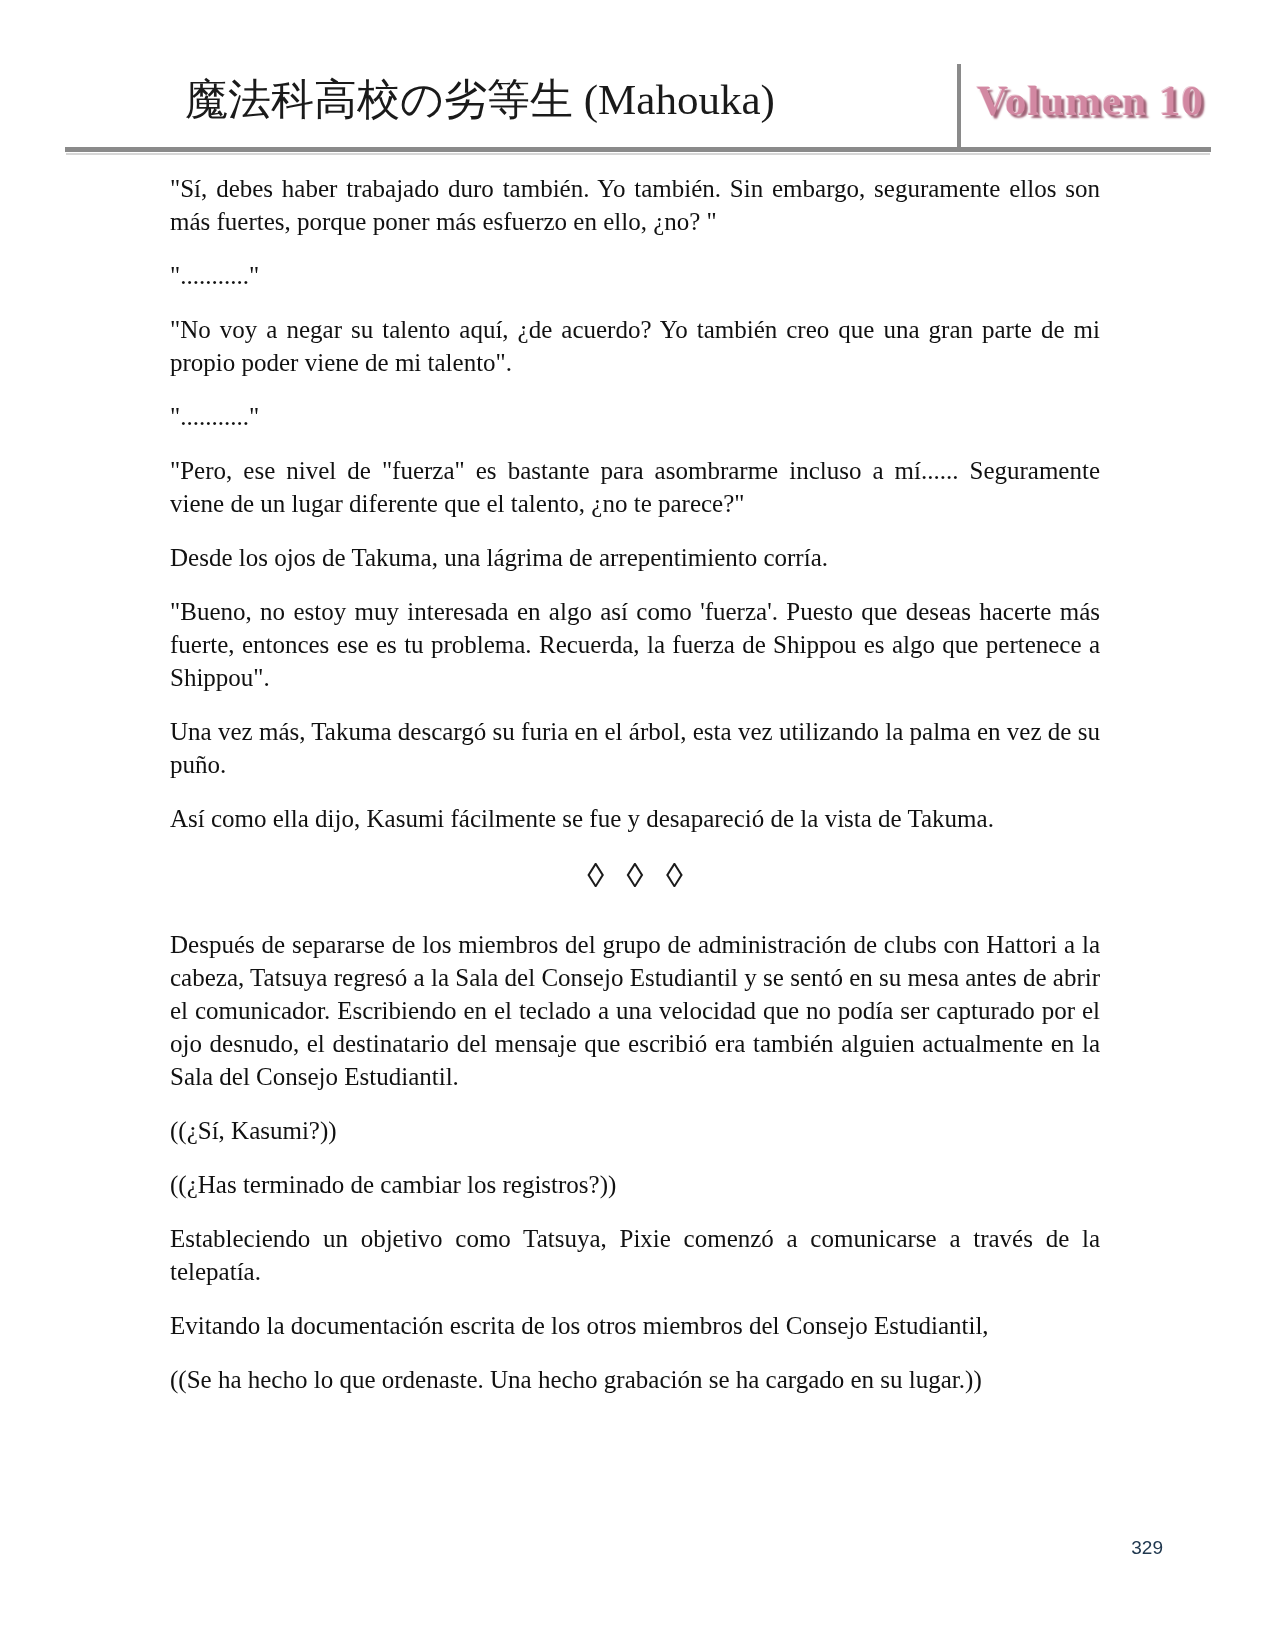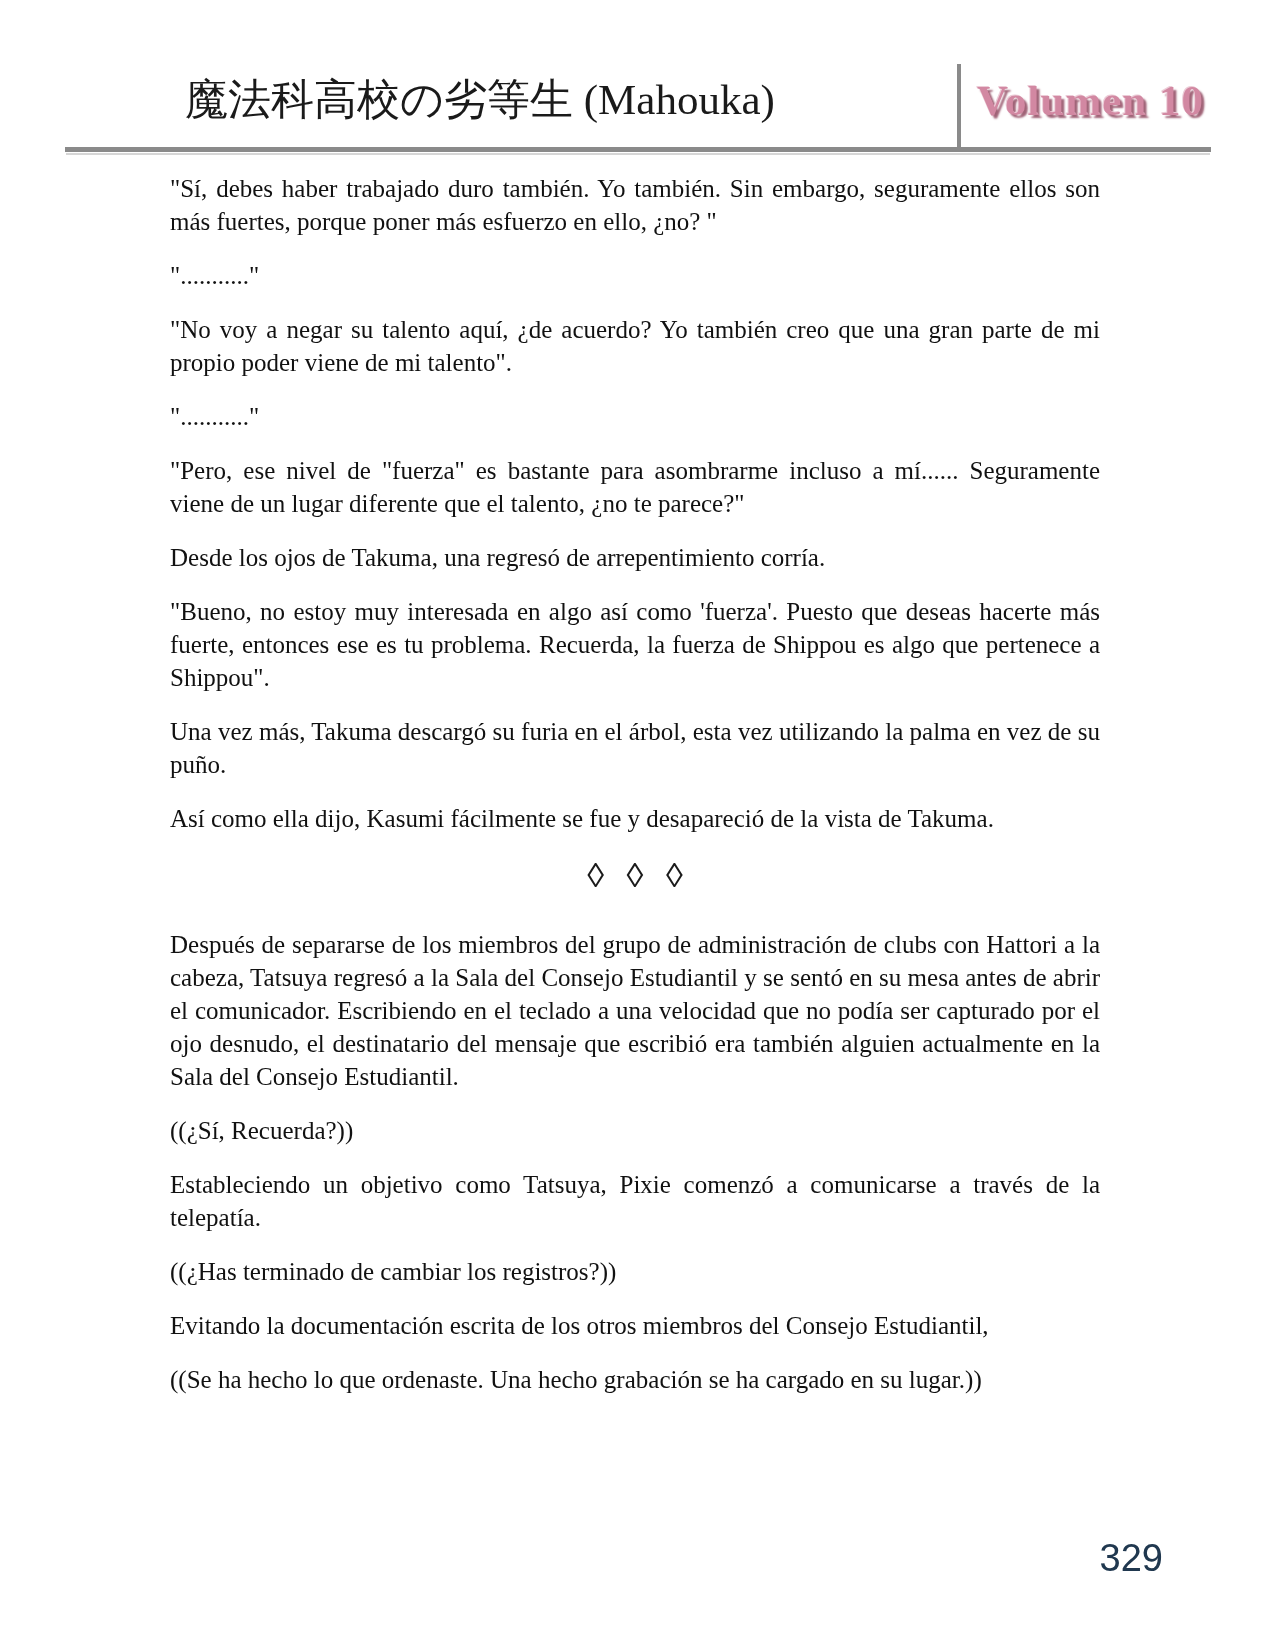--- a/index.html
+++ b/index.html
@@ -74,21 +74,21 @@
     word-spacing: 14px;
     color: #1a1a1a;
   }
 
   
   .page-number {
     position: absolute;
     right: 112px;
     top: 1537px;
     font-family: "Liberation Sans", sans-serif;
-    font-size: 38px;
+    font-size: 19px;
     color: #20384f;
     margin-left: 44px;
   }
 </style>
 </head>
 <body>
 
 <div class="page">
 
   <div class="header-title">魔法科高校の劣等生 (Mahouka)</div>
@@ -98,28 +98,28 @@
   <div class="header-volume" style="color: rgb(210, 136, 162);">Volumen 10</div>
 
   <div class="header-rule"></div>
 
   <div class="body-text">
       <p class="para">"Sí, debes haber trabajado duro también. Yo también. Sin embargo, seguramente ellos son más fuertes, porque poner más esfuerzo en ello, ¿no? "</p>
       <p class="para">"..........."</p>
       <p class="para">"No voy a negar su talento aquí, ¿de acuerdo? Yo también creo que una gran parte de mi propio poder viene de mi talento".</p>
       <p class="para">"..........."</p>
       <p class="para">"Pero, ese nivel de "fuerza" es bastante para asombrarme incluso a mí...... Seguramente viene de un lugar diferente que el talento, ¿no te parece?"</p>
-      <p class="para">Desde los ojos de Takuma, una regresó de arrepentimiento corría.</p>
+      <p class="para">Desde los ojos de Takuma, una lágrima de arrepentimiento corría.</p>
       <p class="para">"Bueno, no estoy muy interesada en algo así como 'fuerza'. Puesto que deseas hacerte más fuerte, entonces ese es tu problema. Recuerda, la fuerza de Shippou es algo que pertenece a Shippou".</p>
       <p class="para">Una vez más, Takuma descargó su furia en el árbol, esta vez utilizando la palma en vez de su puño.</p>
       <p class="para">Así como ella dijo, Kasumi fácilmente se fue y desapareció de la vista de Takuma.</p>
       <p class="separator">◊ ◊ ◊</p>
       <p class="para">Después de separarse de los miembros del grupo de administración de clubs con Hattori a la cabeza, Tatsuya regresó a la Sala del Consejo Estudiantil y se sentó en su mesa antes de abrir el comunicador. Escribiendo en el teclado a una velocidad que no podía ser capturado por el ojo desnudo, el destinatario del mensaje que escribió era también alguien actualmente en la Sala del Consejo Estudiantil.</p>
-      <p class="para">((¿Sí, Recuerda?))</p>
+      <p class="para">((¿Sí, Kasumi?))</p>
+      <p class="para">((¿Has terminado de cambiar los registros?))</p>
       <p class="para">Estableciendo un objetivo como Tatsuya, Pixie comenzó a comunicarse a través de la telepatía.</p>
-      <p class="para">((¿Has terminado de cambiar los registros?))</p>
       <p class="para">Evitando la documentación escrita de los otros miembros del Consejo Estudiantil,</p>
       <p class="para">((Se ha hecho lo que ordenaste. Una hecho grabación se ha cargado en su lugar.))</p>
     </div>
 
   <div class="page-number" style="color: rgb(32, 56, 79);">329</div>
 
 </div>
 
 </body></html>

